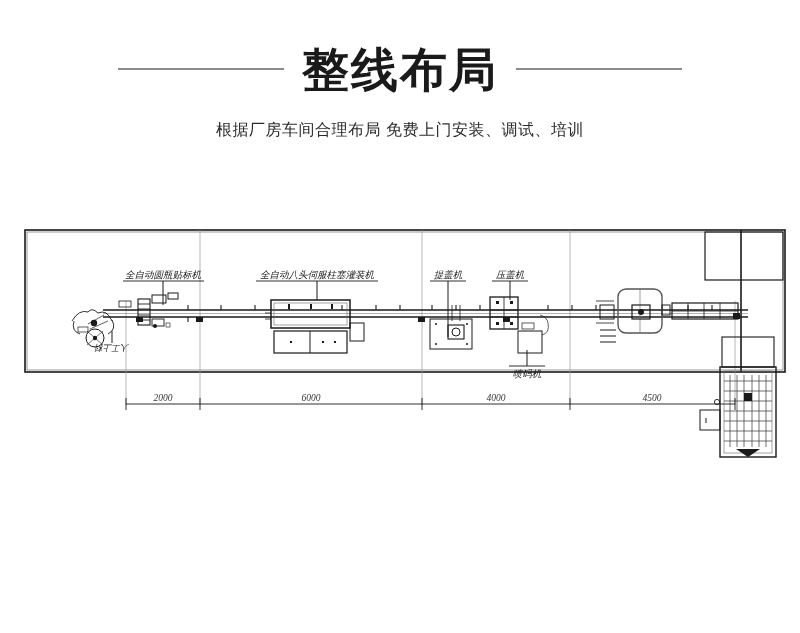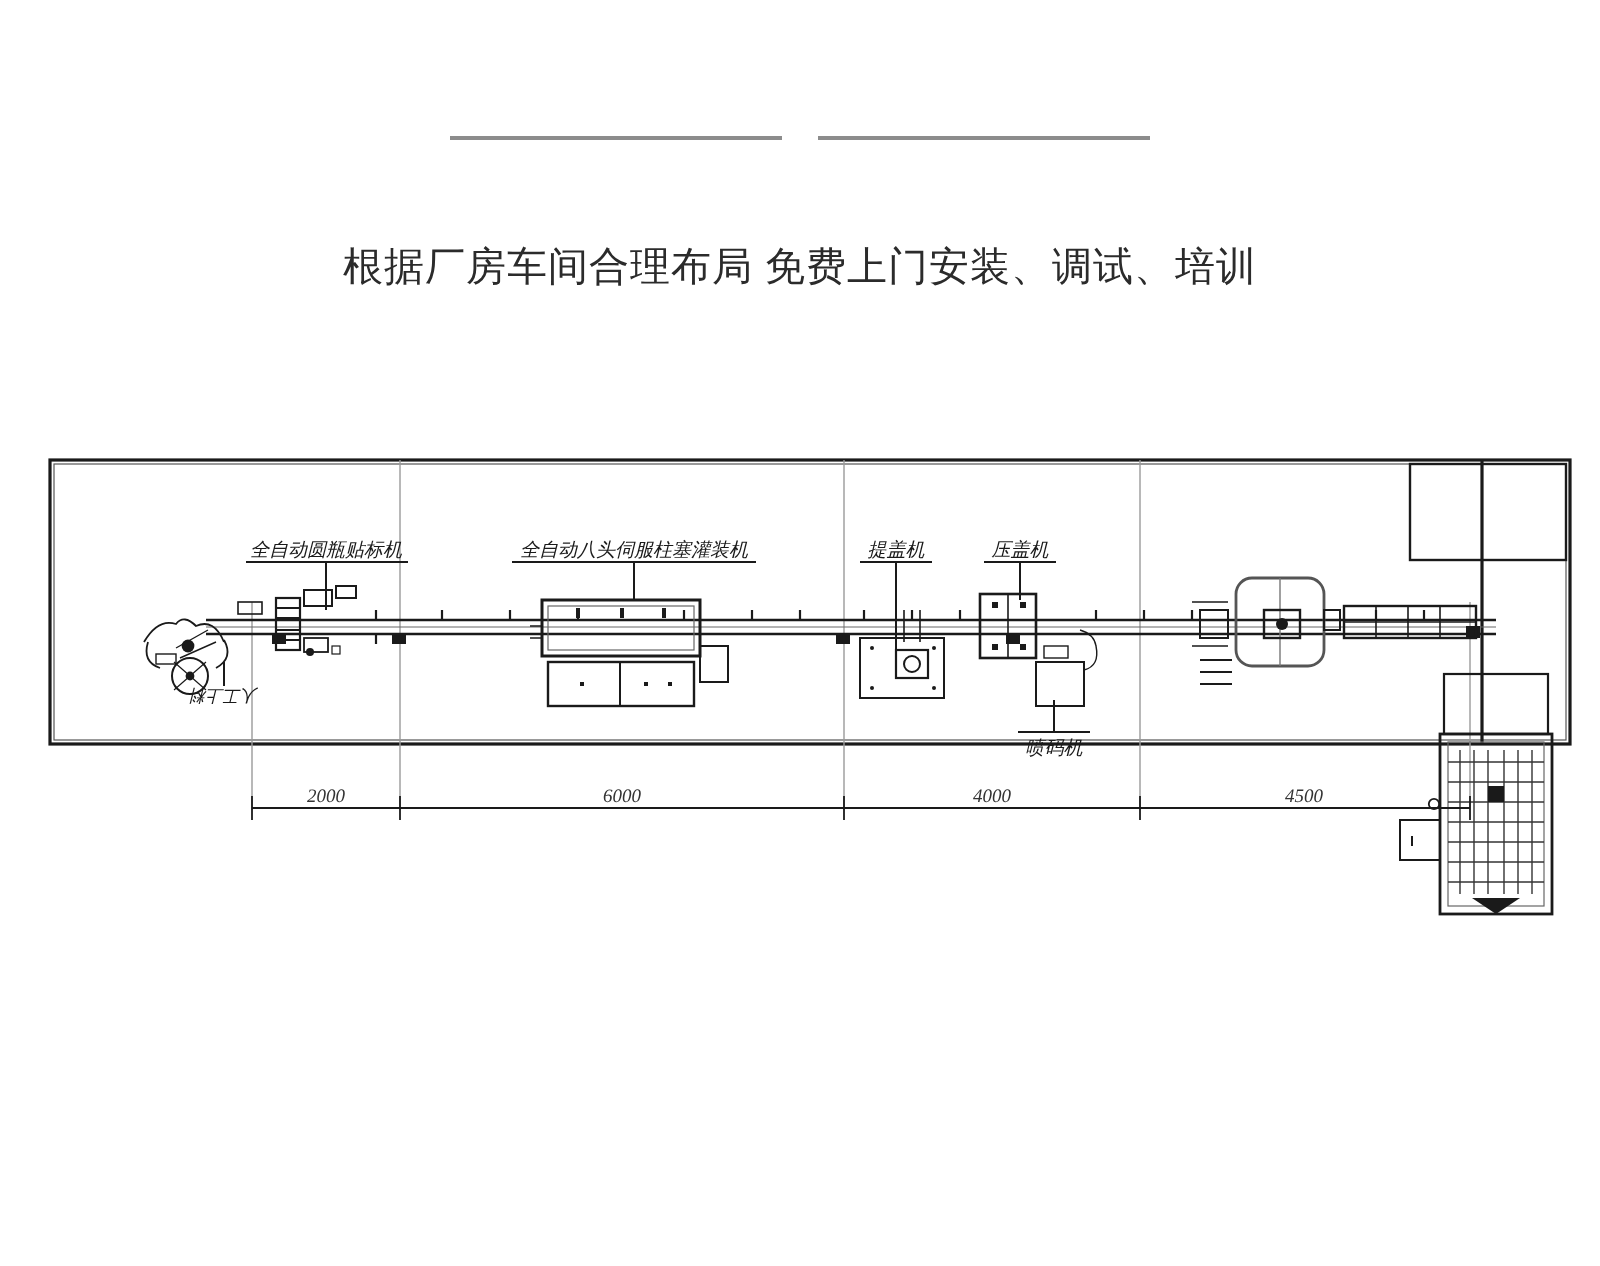--- a/index.html
+++ b/index.html
@@ -47,21 +47,21 @@
     letter-spacing: 2px;
     line-height: 1;
     white-space: nowrap;
   }
   .page-subtitle {
     position: absolute;
     left: 0;
     top: 120px;
     width: 800px;
     text-align: center;
-    font-size: 20px;
+    font-size: 16px;
     color: #2b2b2b;
     letter-spacing: 0.5px;
     white-space: nowrap;
   }
 
   
   .diagram-wrap {
     position: absolute;
     left: 0;
     top: 205px;
@@ -90,20 +90,21 @@
     fill: #333333;
     text-anchor: middle;
   }
 </style>
 </head>
 <body>
 
 <div class="header">
   <div class="title-row">
     <div class="title-rule"></div>
+    <div class="page-title">整线布局</div>
     <div class="title-rule"></div>
   </div>
   <div class="page-subtitle">根据厂房车间合理布局 免费上门安装、调试、培训</div>
 </div>
 
 <div class="diagram-wrap">
 <svg class="diagram-svg" width="800" height="280" viewBox="0 0 800 280" xmlns="http://www.w3.org/2000/svg">
 
   <g fill="none" stroke="#1a1a1a">
 

